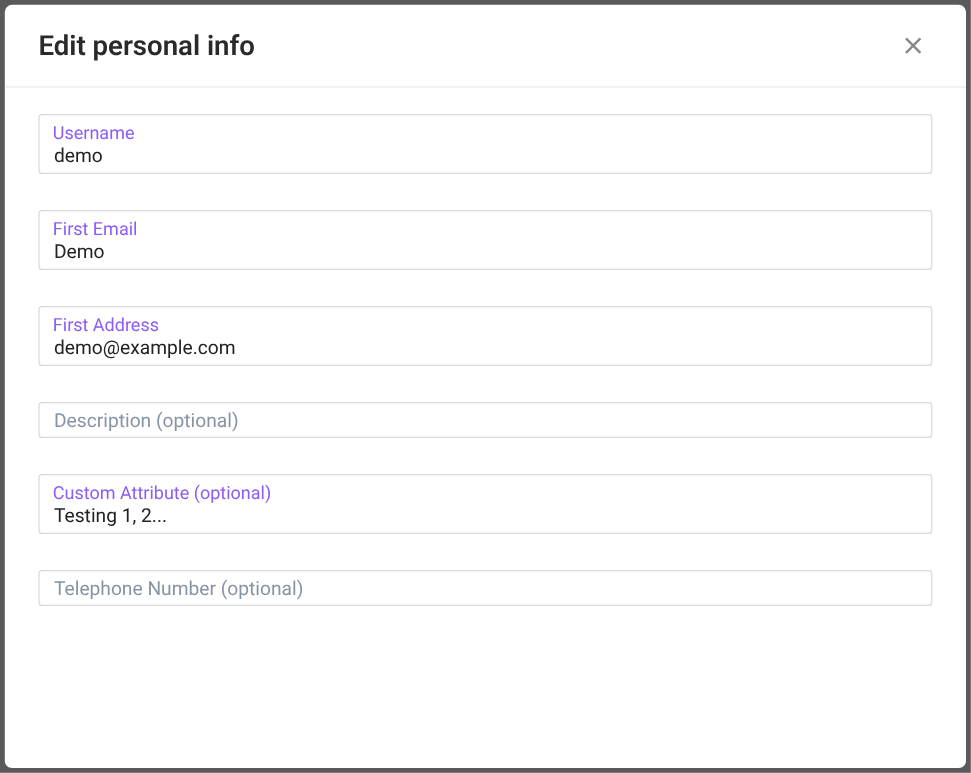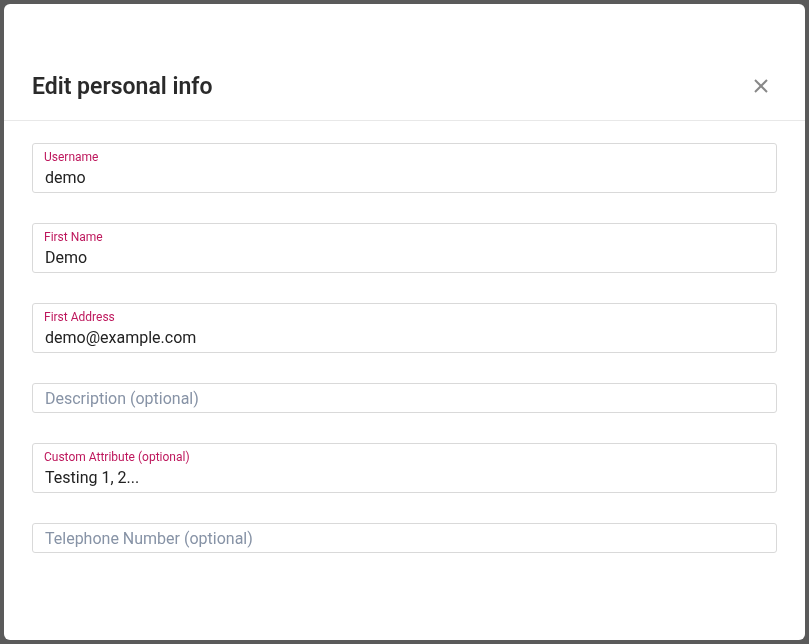--- a/index.html
+++ b/index.html
@@ -17,21 +17,20 @@
       overflow: hidden;
       display: flex;
       flex-direction: column;
     }
     .modal-header {
       display: flex;
       align-items: center;
       justify-content: space-between;
       padding: 18px 28px 18px 28px;
       border-bottom: 1px solid #e8e8e8;
-      margin-top: 48px;
     }
     .modal-title {
       font-size: 23px;
       font-weight: 600;
       color: #2a2a2a;
     }
     .close-btn {
       width: 32px;
       height: 32px;
       display: flex;
@@ -66,22 +65,22 @@
       height: 50px;
     }
     .field.empty input {
       padding: 14px 12px;
       height: 30px;
     }
     .float-label {
       position: absolute;
       left: 12px;
       top: 7px;
-      font-size: 12px;
-      color: #be185d;
+      font-size: 15px;
+      color: #8b5cf6;
       pointer-events: none;
     }
     .field input::placeholder {
       color: #8793a6;
       font-size: 16px;
     }
   </style>
 </head>
 <body>
 
@@ -96,21 +95,21 @@
     </button>
   </div>
   <div class="modal-body">
 
     <div class="field has-value">
       <label class="float-label">Username</label>
       <input type="text" value="demo" style="">
     </div>
 
     <div class="field has-value">
-      <label class="float-label">First Name</label>
+      <label class="float-label">First Email</label>
       <input type="text" value="Demo" style="">
     </div>
 
 
     <div class="field has-value">
       <label class="float-label">First Address</label>
       <input type="text" value="demo@example.com" style="">
     </div>
 
     <div class="field empty">

